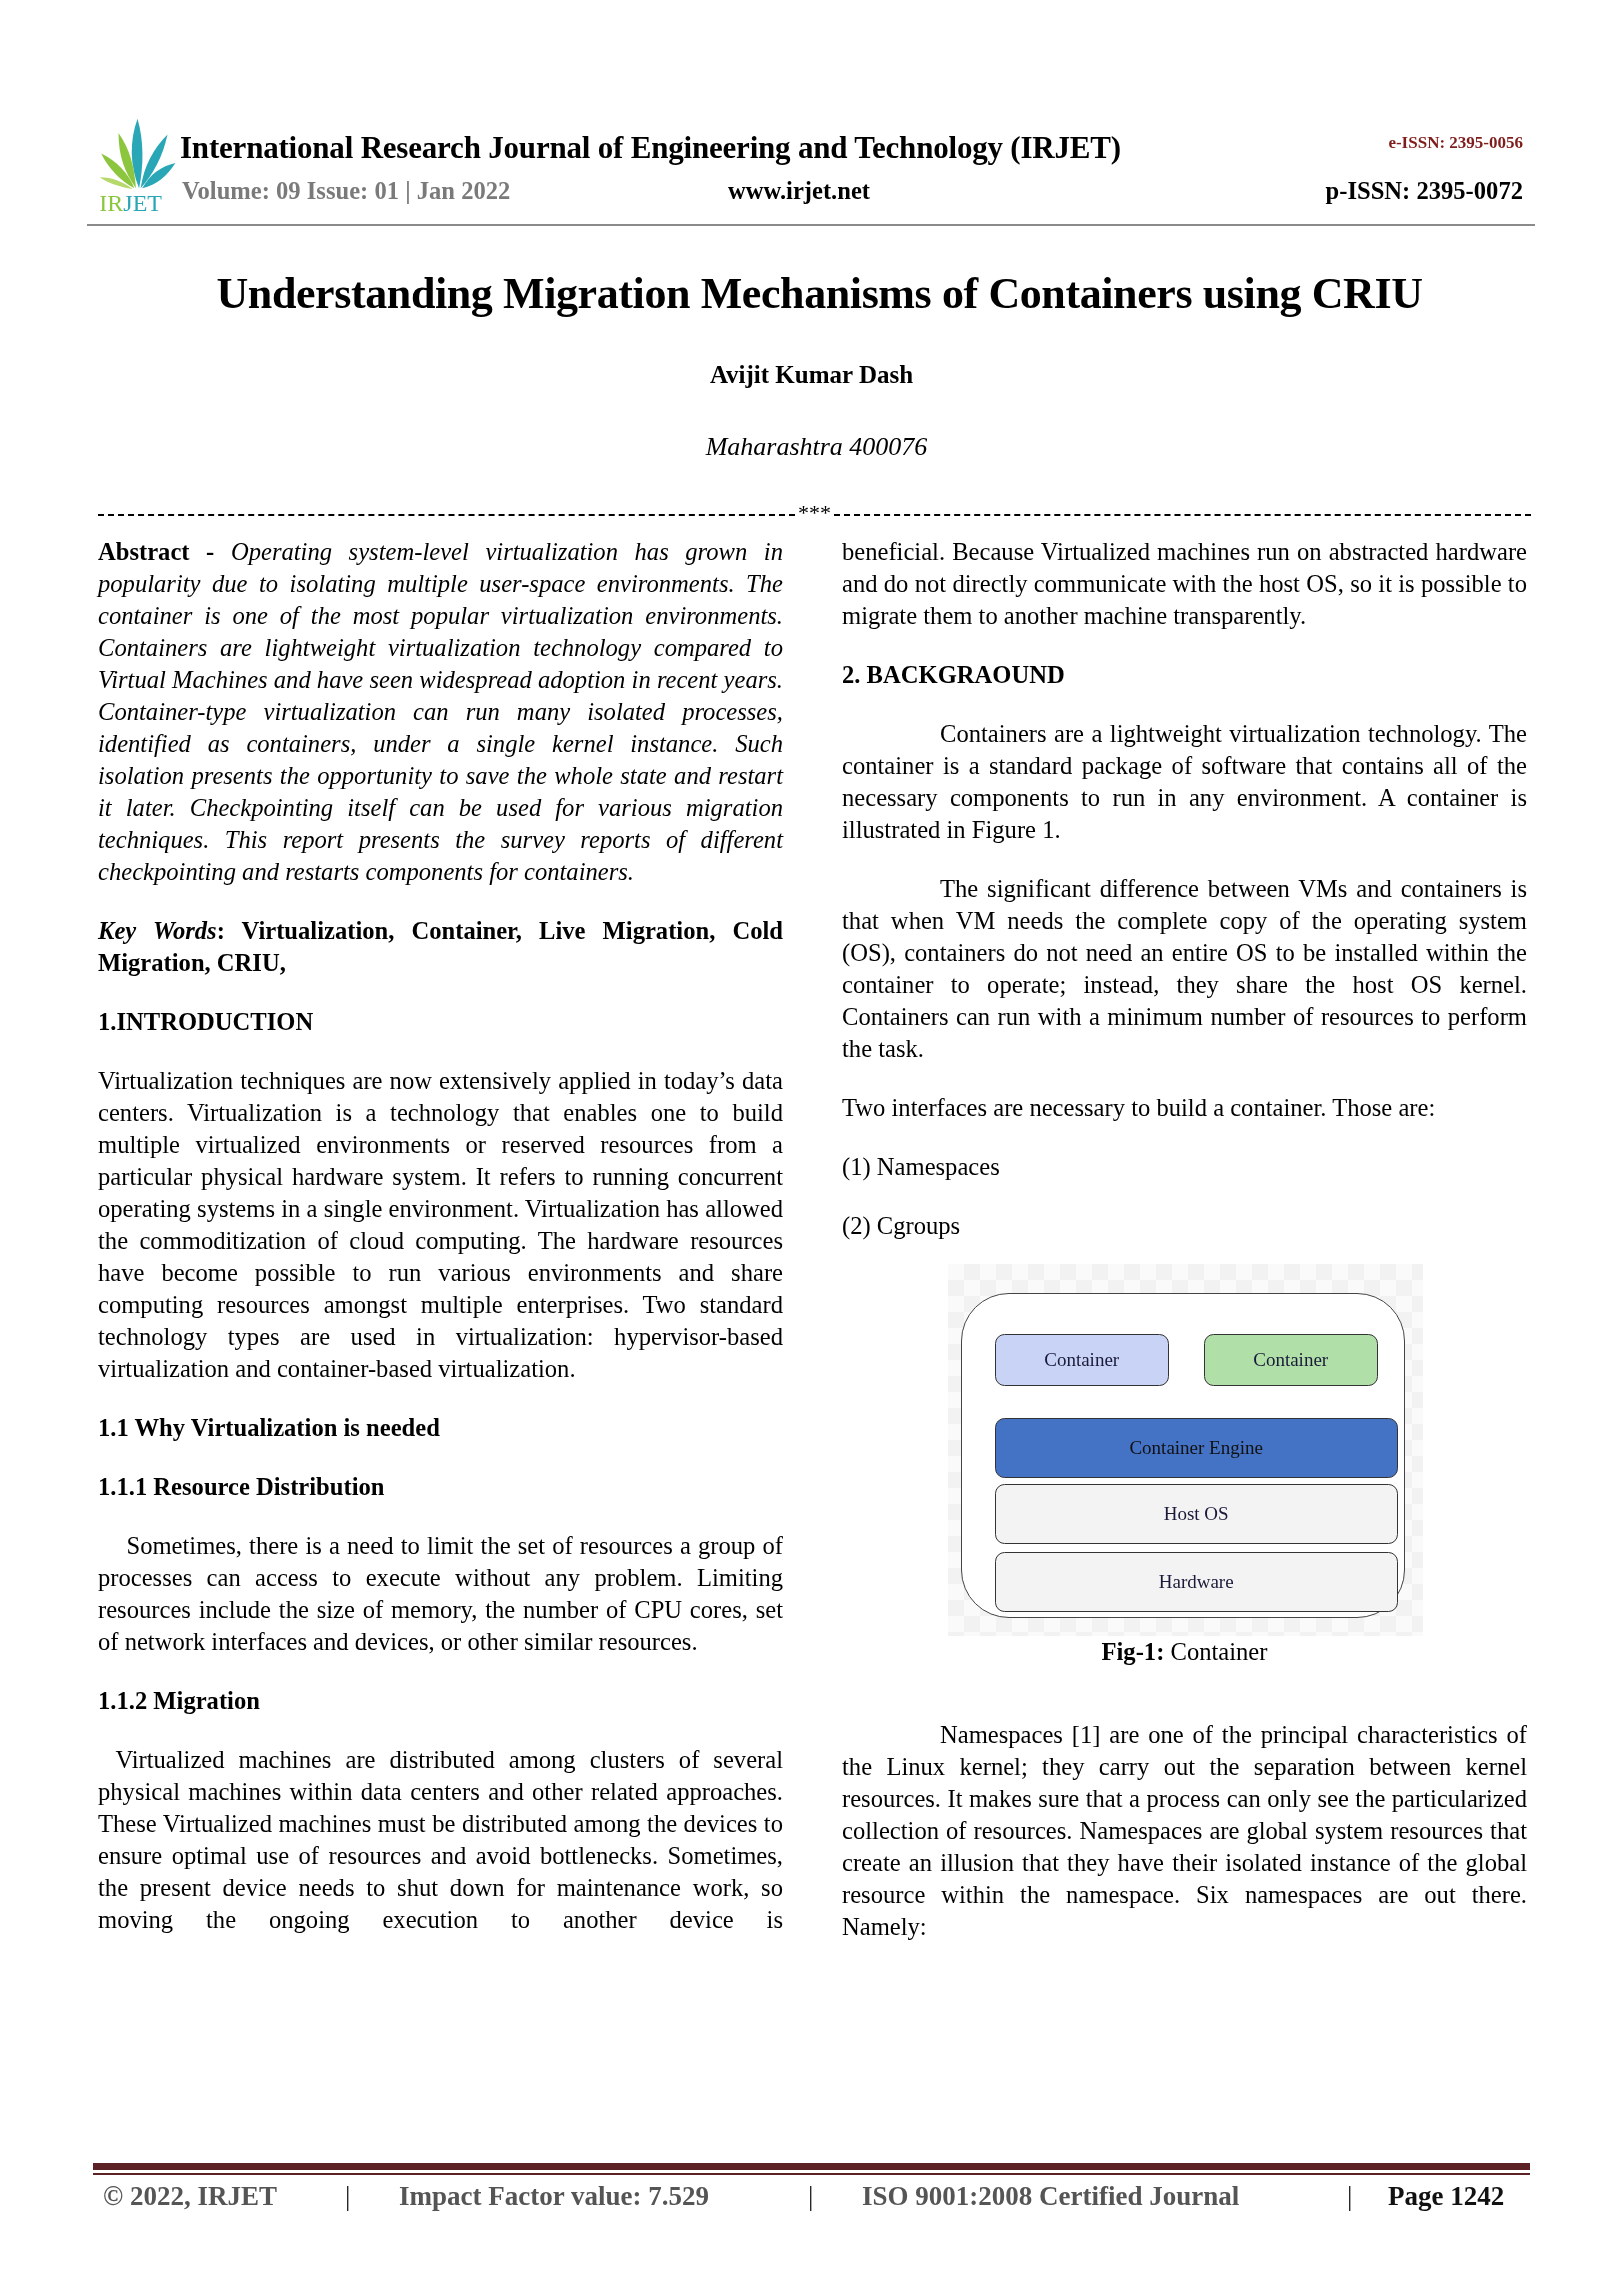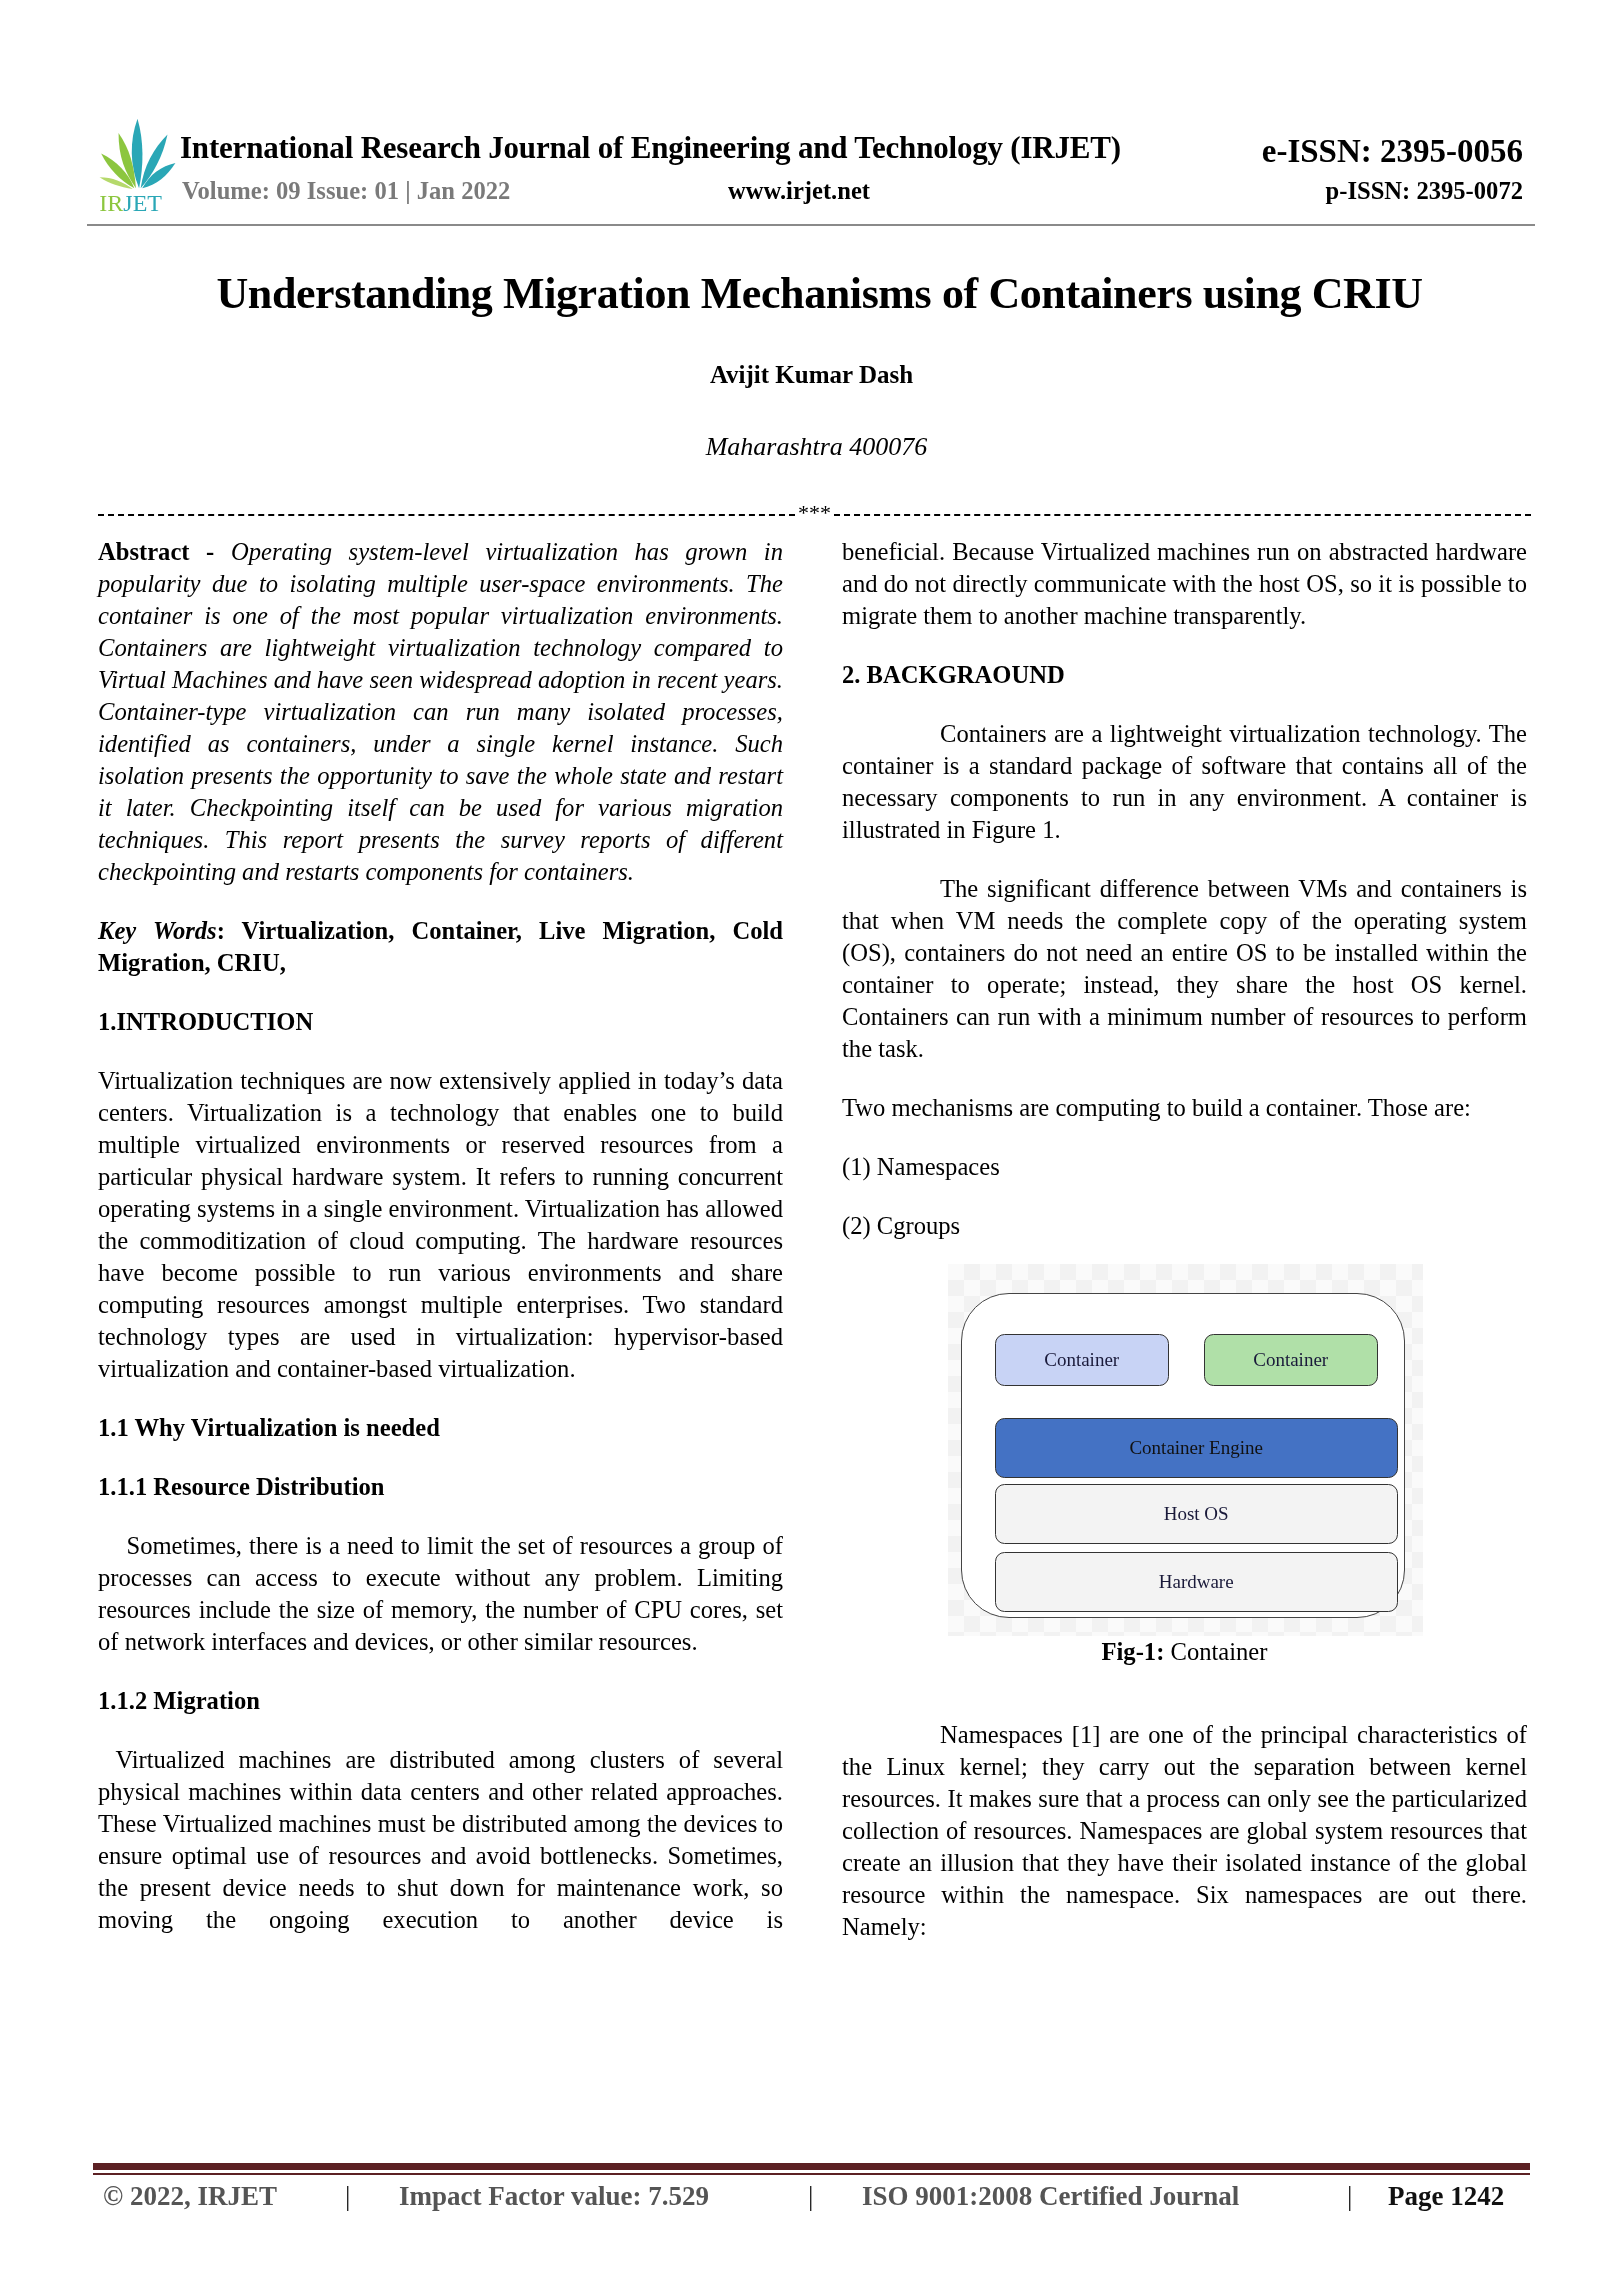--- a/index.html
+++ b/index.html
@@ -9,21 +9,21 @@
   
   .hdr { position: absolute; left: 93px; top: 117px; width: 1438px; height: 111px; }
   .logo { position: absolute; left: 0; top: 0; width: 92px; height: 103px; }
   .logo svg { position: absolute; left: 4.8px; top: 0; }
   .logo-text { position: absolute; left: 6.3px; top: 73px; font-family: "Liberation Serif", serif; font-size: 24px; letter-spacing: 0px; }
   .logo-text .ir { color: #8cc63f; }
   .logo-text .jet { color: #2aa7b6; }
   .journal-name { position: absolute; left: 87px; top: 12.7px; font-family: "Liberation Serif", serif; font-weight: bold; font-size: 31px; color: #000; letter-spacing: -0.2px; }
   .volume { position: absolute; left: 89px; top: 60px; font-family: "Liberation Serif", serif; font-weight: bold; font-size: 24.6px; color: #7a7a7a; }
   .website { position: absolute; left: 635px; top: 60px; font-family: "Liberation Serif", serif; font-weight: bold; font-size: 24.6px; color: #000; }
-  .eissn { position: absolute; right: 8px; top: 16px; font-family: "Liberation Serif", serif; font-weight: bold; font-size: 33px; color: #000000; }
+  .eissn { position: absolute; right: 8px; top: 16px; font-family: "Liberation Serif", serif; font-weight: bold; font-size: 17px; color: #7f1d1d; }
   .pissn { position: absolute; right: 8px; top: 60px; font-family: "Liberation Serif", serif; font-weight: bold; font-size: 24.6px; color: #000; }
   .hdr-rule { position: absolute; left: 87px; top: 224px; width: 1448px; height: 2.4px; background: #8a8a8a; }
 
   
   .title { position: absolute; left: 0; width: 1623px; top: 268px; text-align: center; font-weight: bold; font-size: 44px; color: #000; letter-spacing: -0.4px; padding-left: 16px; }
   .author { position: absolute; left: 0; width: 1623px; top: 361px; text-align: center; font-weight: bold; font-size: 25px; color: #000; }
   .affil { position: absolute; left: 119px; width: 1395px; top: 429px; text-align: center; font-style: italic; font-size: 26px; line-height: 35px; color: #000; }
   .sep { position: absolute; left: 98px; width: 1433px; top: 501px; height: 24px; font-family: "Liberation Mono", monospace; font-size: 17.4px; color: #000; white-space: nowrap; overflow: hidden; display: flex; align-items: center; }
   .sep .dash { flex: 1; border-top: 2.4px dashed #000; height: 0; margin-top: 4.8px; }
   .sep .stars { padding: 0 3.2px; font-family: "Liberation Serif", serif; font-size: 22px; }
@@ -131,21 +131,21 @@
 
 <div class="col col-right">
   <p class="last-line">beneficial. Because Virtualized machines run on abstracted hardware and do not directly communicate with the host OS, so it is possible to migrate them to another machine transparently.</p>
   <div class="gap"></div>
   <p class="h">2. BACKGRAOUND</p>
   <div class="gap"></div>
   <p class="indent-lg last-line">Containers are a lightweight virtualization technology. The container is a standard package of software that contains all of the necessary components to run in any environment. A container is illustrated in Figure 1.</p>
   <div class="gap"></div>
   <p class="indent-lg last-line">The significant difference between VMs and containers is that when VM needs the complete copy of the operating system (OS), containers do not need an entire OS to be installed within the container to operate; instead, they share the host OS kernel. Containers can run with a minimum number of resources to perform the task.</p>
   <div class="gap"></div>
-  <p class="last-line">Two mechanisms are computing to build a container. Those are:</p>
+  <p class="last-line">Two interfaces are necessary to build a container. Those are:</p>
   <div class="gap"></div>
   <p>(1) Namespaces</p>
   <div class="gap"></div>
   <p>(2) Cgroups</p>
 
   <div class="figure">
     <div class="fig-outer">
       <div class="fig-box fig-c1">Container</div>
       <div class="fig-box fig-c2">Container</div>
       <div class="fig-box fig-engine">Container Engine</div>

